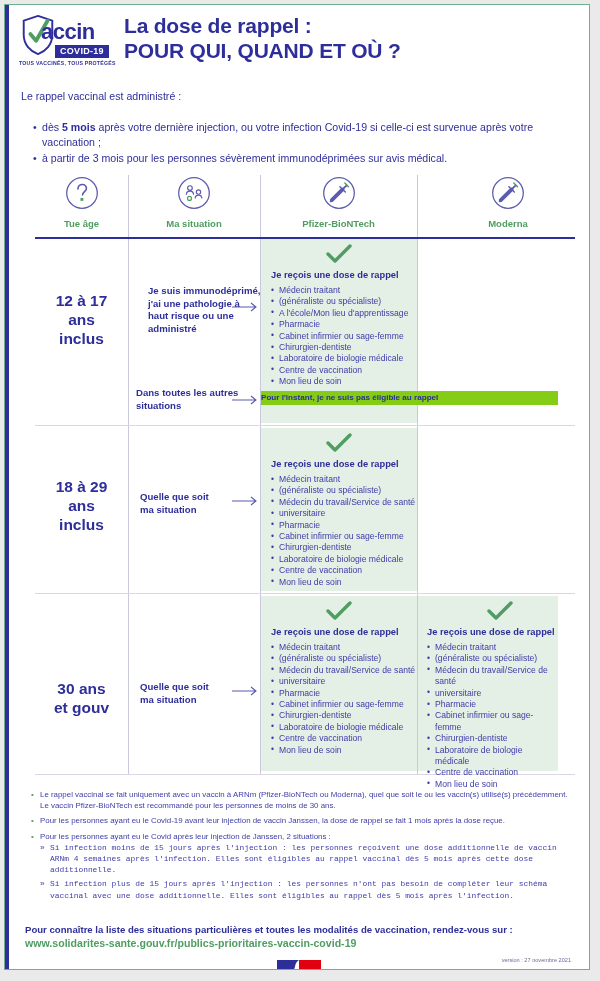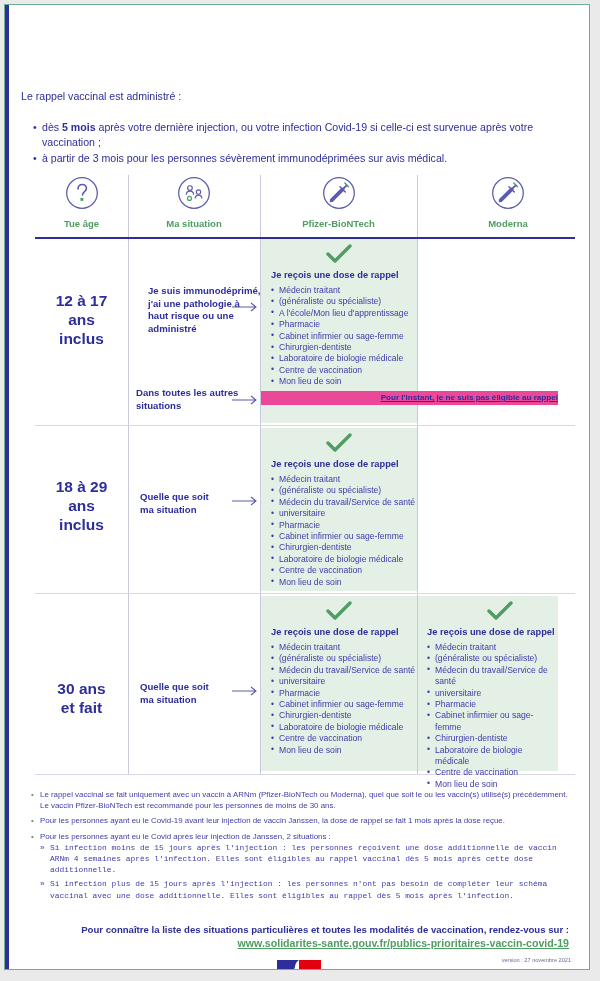--- a/index.html
+++ b/index.html
@@ -61,45 +61,59 @@
   .green{position:absolute;background:#e4efe6;}
   .agecell{position:absolute;text-align:center;color:#2e2e9b;font-weight:bold;font-size:15.5px;line-height:19px;}
   .sitcell{position:absolute;color:#2e2e9b;font-weight:bold;font-size:9.6px;line-height:12.5px;}
   .arrow{position:absolute;width:28px;height:10px;}
   .check{position:absolute;width:26px;height:20px;}
   .boost{position:absolute;color:#2e2e9b;font-weight:bold;font-size:9.3px;}
   .plist{position:absolute;margin:0;padding:0;list-style:none;color:#3d3da8;font-size:8.6px;line-height:11.4px;}
   .plist li{position:relative;padding-left:8px;}
   .plist li:before{content:"•";position:absolute;left:0;top:-0.5px;}
   .notelig{
-    position:absolute;background:#ec4899;color:#2e2e9b;
-    font-size:8.1px;font-weight:bold;text-align:right;
+    position:absolute;background:#84cc16;color:#2e2e9b;
+    font-size:8.1px;font-weight:bold;text-align:left;
     line-height:14px;
-    text-decoration:underline;
   }
   
   .fnotes{position:absolute;left:26px;top:784px;right:18px;color:#3d3da8;font-size:7.9px;line-height:11.2px;}
   .fnotes ul{margin:0;padding:0;list-style:none;}
   .fnotes>ul>li{position:relative;padding-left:9px;margin-bottom:4px;}
   .fnotes>ul>li:before{content:"•";position:absolute;left:0;top:0;color:#4f9d62;}
   .subl{margin:0;padding:0;list-style:none;margin-top:3px;}
   .subl li{position:relative;padding-left:10px;margin-bottom:3px;font-family:Liberation Mono, monospace;}
   .subl li:before{content:"»";position:absolute;left:0;top:0;color:#3d3da8;}
-  .cta{position:absolute;left:20px;right:20px;top:918px;text-align:right;}
+  .cta{position:absolute;left:20px;right:20px;top:918px;text-align:left;}
   .cta .l1{color:#2e2e9b;font-weight:bold;font-size:9.6px;line-height:13px;}
-  .cta .l2{color:#4f9d62;font-weight:bold;font-size:10.6px;line-height:14px;text-decoration:underline;}
+  .cta .l2{color:#4f9d62;font-weight:bold;font-size:10.6px;line-height:14px;}
   .flag{position:absolute;left:272px;top:955px;width:44px;height:21px;}
   .version{position:absolute;right:18px;top:952px;color:#6a6a9a;font-size:5.6px;}
 </style>
 </head>
 <body>
 
 <div class="poster">
   <div class="leftbar"></div>
 
+  <div class="header">
+    <div class="logo">
+      <svg class="shield" viewBox="0 0 34 42">
+        <path d="M17 1 L32 6 V21 C32 31 25 38 17 41 C9 38 2 31 2 21 V6 Z" fill="none" stroke="#2e2e9b" stroke-width="2"></path>
+        <path d="M9 20 L15 27 L27 6" fill="none" stroke="#4f9d62" stroke-width="4" stroke-linecap="round" stroke-linejoin="round"></path>
+      </svg>
+      <div class="word">accin</div>
+      <div class="covid">COVID-19</div>
+      <div class="tag">TOUS VACCINÉS, TOUS PROTÉGÉS</div>
+    </div>
+    <div class="titles">
+      <div class="t1">La dose de rappel :</div>
+      <div class="t2">POUR QUI, QUAND ET OÙ ?</div>
+    </div>
+  </div>
 
   <div class="intro">
     <div class="lead">Le rappel vaccinal est administré :</div>
     <ul>
       <li>dès <b>5 mois</b> après votre dernière injection, ou votre infection Covid-19 si celle-ci est survenue après votre vaccination ;</li>
       <li>à partir de 3 mois pour les personnes sévèrement immunodéprimées sur avis médical.</li>
     </ul>
   </div>
 
   <div class="table">
@@ -227,21 +241,21 @@
       <li>Pharmacie</li>
       <li>Cabinet infirmier ou sage-femme</li>
       <li>Chirurgien-dentiste</li>
       <li>Laboratoire de biologie médicale</li>
       <li>Centre de vaccination</li>
       <li>Mon lieu de soin</li>
     </ul>
 
     <div class="agecell" style="left:0;top:504px;width:93px;">
       <div>30 ans</div>
-      <div>et fait</div>
+      <div>et gouv</div>
     </div>
     <div class="sitcell" style="left:105px;top:506px;width:118px;">
       <div>Quelle que soit</div>
       <div>ma situation</div>
     </div>
     <svg class="arrow" viewBox="0 0 28 10" style="left:197px;top:511px;">
       <path d="M0 5 H24 M19 1 L24 5 L19 9" fill="none" stroke="#5b5bb0" stroke-width="1.1"></path>
     </svg>
 
     <svg class="check" viewBox="0 0 26 20" style="left:291px;top:426px;">

